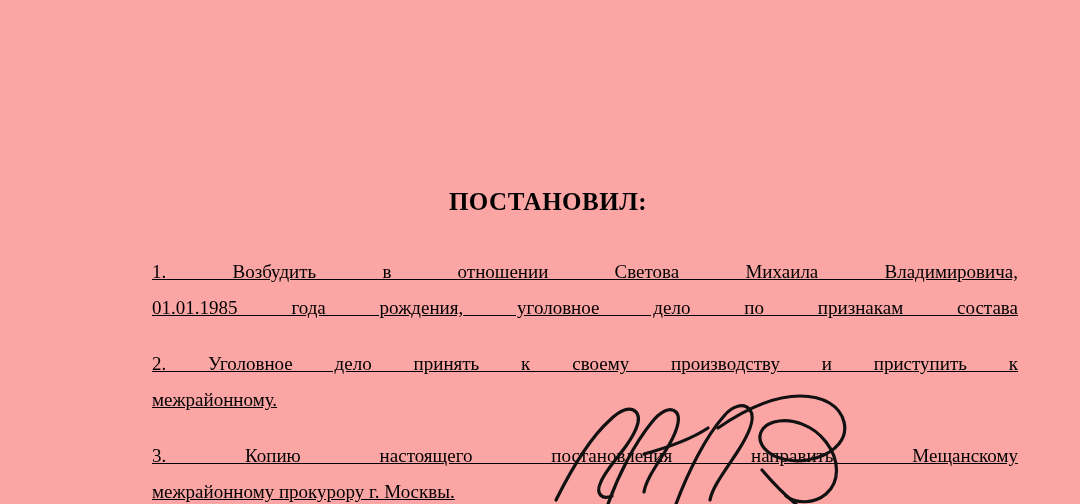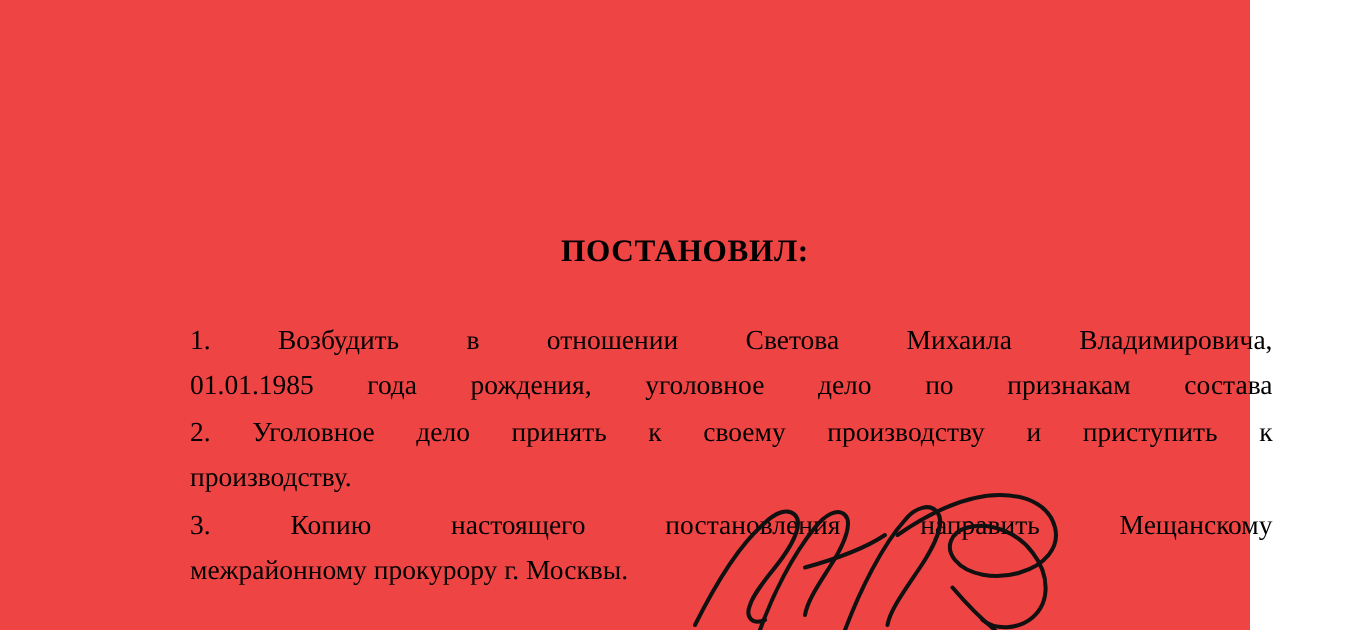--- a/index.html
+++ b/index.html
@@ -9,48 +9,49 @@
   body {
     width: 1080px;
     height: 504px;
     background: #ffffff;
     font-family: "Liberation Serif", serif;
     color: #000000;
     overflow: hidden;
   }
   .page {
     position: relative;
-    width: 1000px;
+    width: 1080px;
     height: 504px;
-    background: #ef4444;
+    background: #fca5a5;
   }
   .doc-body {
     position: absolute;
     left: 78px;
     top: 188px;
     width: 940px;
   }
   .heading {
     text-align: center;
     font-size: 25px;
     letter-spacing: 0.5px;
     margin: 0 0 38px 0;
     font-family: "Liberation Serif", serif;
   }
   .para {
-    font-size: 22px;
+    font-size: 19px;
     line-height: 36px;
     text-align: justify;
     text-justify: inter-word;
     margin: 0;
     text-indent: 74px;
     font-family: "Liberation Serif", serif;
+    text-decoration: underline;
   }
   .para + .para {
-    margin-top: 2px;
+    margin-top: 20px;
   }
   
   .stretch-lines {
     text-align: justify;
   }
   .stretch-lines > span.line {
     display: block;
     text-align: justify;
     text-align-last: justify;
   }
@@ -75,21 +76,21 @@
 
     <h1 class="heading">ПОСТАНОВИЛ:</h1>
 
     <p class="para stretch-lines">
       <span class="line">1.  Возбудить  в  отношении  Светова  Михаила  Владимировича,</span>
       <span class="line">01.01.1985  года  рождения,  уголовное  дело  по  признакам  состава</span>
     </p>
 
     <p class="para stretch-lines">
       <span class="line">2.  Уголовное  дело  принять  к  своему  производству  и  приступить  к</span>
-      <span class="line last">производству.</span>
+      <span class="line last">межрайонному.</span>
     </p>
 
     <p class="para stretch-lines">
       <span class="line">3.  Копию    настоящего    постановления    направить    Мещанскому</span>
       <span class="line last">межрайонному прокурору г. Москвы.</span>
     </p>
 
   </div>
 
   <svg class="signature" viewBox="0 0 330 112" aria-hidden="true">

